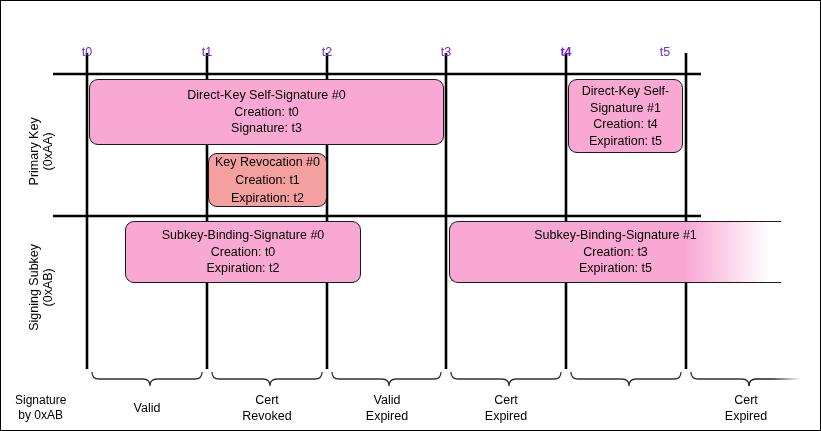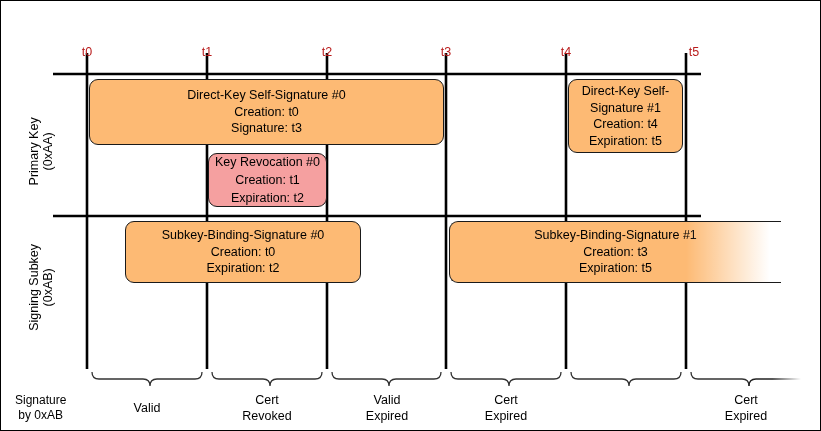--- a/index.html
+++ b/index.html
@@ -22,21 +22,21 @@
   .svg-layer {
     position: absolute;
     left: 0;
     top: 0;
     width: 821px;
     height: 431px;
   }
   .tick-label {
     position: absolute;
     font-size: 12.5px;
-    color: #b91c1c;
+    color: #6d28d9;
     transform: translateX(-50%);
     white-space: nowrap;
     line-height: 1;
   }
   .row-label {
     position: absolute;
     font-size: 12.5px;
     color: #000000;
     text-align: center;
     line-height: 1.15;
@@ -52,21 +52,21 @@
     flex-direction: column;
     align-items: center;
     justify-content: center;
     font-size: 12.5px;
     color: #000000;
     line-height: 1.32;
     text-align: center;
     overflow: hidden;
   }
   .sig-box .ln { display: block; }
-  .box-green { background: #fdba74; }
+  .box-green { background: #f9a8d4; }
   .box-red   { background: #f5a0a0; }
   .box-fade-right {
     border-right: none;
     border-top-right-radius: 0;
     border-bottom-right-radius: 0;
   }
   .box-fade-right::after {
     content: "";
     position: absolute;
     right: 0; top: 0; bottom: 0;
@@ -148,22 +148,22 @@
       <path d="M 570,371 q 0,7 7,7 L 621,378 q 7,0 7,7 q 0,-7 7,-7 L 673,378 q 7,0 7,-7"></path>
       <path d="M 690,371 q 0,7 7,7 L 741,378 q 7,0 7,7"></path>
       <path d="M 748,385 q 0,-7 7,-7 L 800,378" stroke="url(#fadeRightThin)"></path>
     </g>
   </svg>
 
   <div class="tick-label" style="left:86px;  top:45px;">t0</div>
   <div class="tick-label" style="left:206px; top:45px;">t1</div>
   <div class="tick-label" style="left:326px; top:45px;">t2</div>
   <div class="tick-label" style="left:445px; top:45px;">t3</div>
-  <div class="tick-label" style="left:565px; top:45px;">t4</div>
-  <div class="tick-label" style="left:685px; top:45px;padding-left:16px;">t5</div>
+  <div class="tick-label" style="left:565px; top:45px;font-weight:bold;">t4</div>
+  <div class="tick-label" style="left:656px; top:45px;padding-left:16px;">t5</div>
 
   <div class="row-label" style="left:40px; top:136px; width:120px; margin-left:-60px; transform:rotate(-90deg);">
     <span>Primary Key</span><br>
     <span>(0xAA)</span>
   </div>
 
   <div class="row-label" style="left:40px; top:272px; width:140px; margin-left:-70px; transform:rotate(-90deg);">
     <span>Signing Subkey</span><br>
     <span>(0xAB)</span>
   </div>

